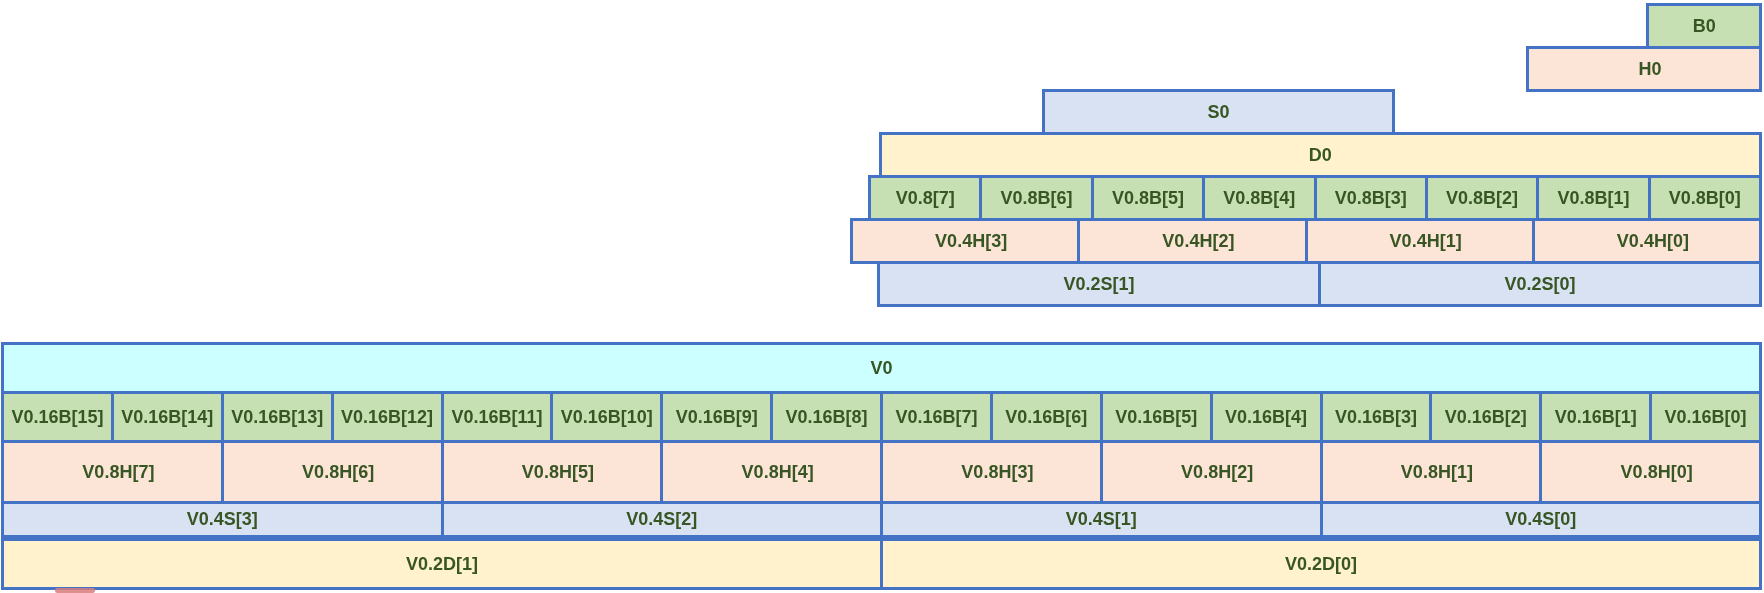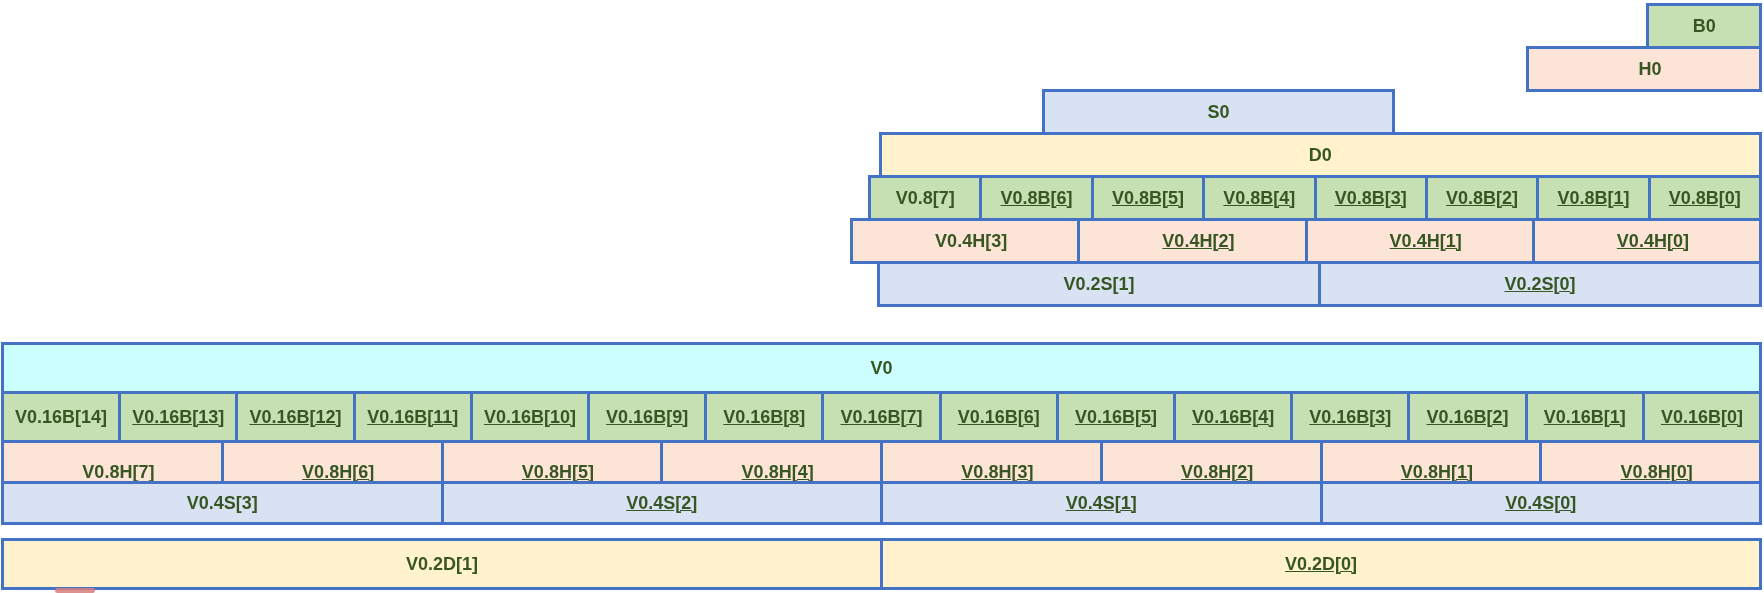--- a/index.html
+++ b/index.html
@@ -32,38 +32,38 @@
     align-items: center;
     justify-content: center;
     border: 3px solid var(--border);
     color: var(--label-text);
     font-weight: bold;
     font-size: 18px;
     white-space: nowrap;
     overflow: hidden;
     min-width: 0;
   }
-  .cell + .cell { margin-left: -3px; text-decoration: underline; }
+  .cell + .cell { margin-left: -3px; }
   .f-byte   { background: var(--byte-fill); }
   .f-half   { background: var(--half-fill); padding-left: 12px; }
   .f-single { background: var(--single-fill); }
   .f-double { background: var(--double-fill); }
   .f-vector { background: var(--vector-fill); }
   
   .r-b0   { top: 3px;   left: 1px; width: 1761px; height: 46px; }
   .r-h0   { top: 46px;  left: 1px; width: 1761px; height: 46px; }
   .r-s0   { top: 89px;  left: 1px; width: 1394px; height: 46px; }
   .r-d0   { top: 132px; left: 1px; width: 1761px; height: 46px; }
   .r-v64b { top: 175px; left: 1px; width: 1761px; height: 46px; }
   .r-v64h { top: 218px; left: 1px; width: 1761px; height: 46px; }
   .r-v64s { top: 261px; left: 1px; width: 1761px; height: 46px; }
   .r-v0   { top: 342px; left: 1px; width: 1761px; height: 52px; }
   .r-v16b { top: 391px; left: 1px; width: 1761px; height: 52px; }
   .r-v8h  { top: 440px; left: 1px; width: 1761px; height: 64px; }
-  .r-v4s  { top: 481px; left: 1px; width: 1761px; height: 44px; justify-content: space-between; }
+  .r-v4s  { top: 501px; left: 1px; width: 1761px; height: 37px; justify-content: space-between; }
   .r-v2d  { top: 538px; left: 1px; width: 1761px; height: 52px; }
   .red-sliver {
     position: absolute;
     left: 55px; top: 588px; width: 40px; height: 5px;
     background: #D87C7C; border-radius: 3px; opacity: 0.85;
   }
 </style>
 </head>
 <body>
 
@@ -113,20 +113,21 @@
     <div class="spacer" style="flex:8 0 0"></div>
     <div class="cell f-single" style="flex:4 0 0">V0.2S[1]</div>
     <div class="cell f-single" style="flex:4 0 0">V0.2S[0]</div>
   </div>
 
   <div class="row r-v0">
     <div class="cell f-vector" style="flex:16 0 0">V0</div>
   </div>
 
   <div class="row r-v16b">
+    <div class="cell f-byte" style="flex:1 0 0">V0.16B[15]</div>
     <div class="cell f-byte" style="flex:1 0 0">V0.16B[14]</div>
     <div class="cell f-byte" style="flex:1 0 0">V0.16B[13]</div>
     <div class="cell f-byte" style="flex:1 0 0">V0.16B[12]</div>
     <div class="cell f-byte" style="flex:1 0 0">V0.16B[11]</div>
     <div class="cell f-byte" style="flex:1 0 0">V0.16B[10]</div>
     <div class="cell f-byte" style="flex:1 0 0">V0.16B[9]</div>
     <div class="cell f-byte" style="flex:1 0 0">V0.16B[8]</div>
     <div class="cell f-byte" style="flex:1 0 0">V0.16B[7]</div>
     <div class="cell f-byte" style="flex:1 0 0">V0.16B[6]</div>
     <div class="cell f-byte" style="flex:1 0 0">V0.16B[5]</div>

